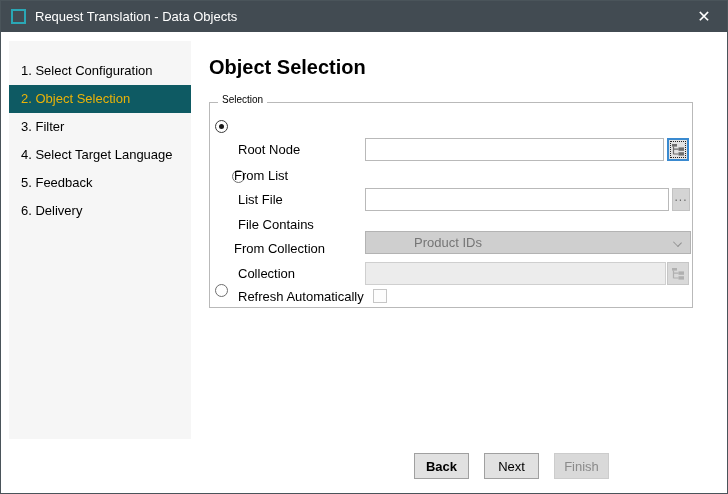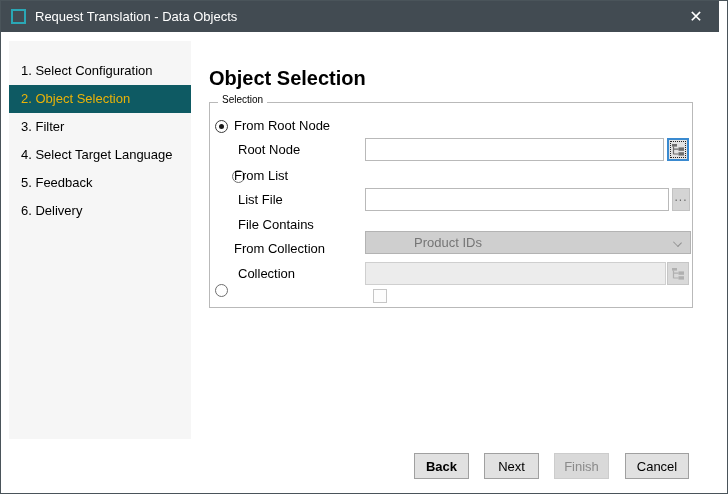--- a/index.html
+++ b/index.html
@@ -9,21 +9,21 @@
   .window {
     position: relative;
     width: 728px; height: 494px;
     background: #ffffff;
     border: 1px solid #4a545a;
     overflow: hidden;
   }
 
   
   .titlebar {
-    position: absolute; left: 0; top: 0; right: 8px; height: 31px;
+    position: absolute; left: 0; top: 0; right: 0; height: 31px;
     background: #424b52;
     display: flex; align-items: center;
   }
   .app-icon {
     width: 15px; height: 15px;
     margin-left: 10px;
     border: 2px solid #2aa7b5;
     background: transparent;
     flex: 0 0 auto;
   }
@@ -53,21 +53,21 @@
     font-size: 13px; color: #000000;
     white-space: nowrap;
   }
   .side-item.active {
     background: #0e5a63;
     color: #eab308;
   }
 
   
   .page-heading {
-    position: absolute; left: 208px; top: 66px;
+    position: absolute; left: 208px; top: 55px;
     font-size: 20px; font-weight: 600; color: #000000; text-align: center;
   }
   .groupbox {
     position: absolute; left: 208px; top: 101px;
     width: 484px; height: 206px;
     border: 1px solid #b9b9b9;
   }
   .groupbox-label {
     position: absolute; left: 8px; top: -9px;
     background: #ffffff; padding: 0 4px;
@@ -172,21 +172,20 @@
   
   <div class="page-heading">Object Selection</div>
 
   
   <div class="groupbox">
     <span class="groupbox-label">Selection</span>
   </div>
 
   
   <span class="radio checked abs" style="left:214px; top:118px;"></span>
-  <span class="lbl abs" style="left:233px; top:117px;">From Root Node</span>
 
   <span class="lbl abs" style="left:237px; top:141px;">Root Node</span>
   <input class="field abs" style="left: 364px; top: 137px; width: 299px; height: 23px;" type="text" value="">
   <button class="tree-btn abs" style="left:666px; top:137px; width:22px; height:23px;">
     <span class="focus-rect">
       <svg width="13" height="12" viewBox="0 0 13 12">
         <rect x="0" y="0" width="5" height="2.6" fill="#6d6d6d"></rect>
         <path d="M1.5 2.6 V10.2 M1.5 5.2 H6.5 M1.5 10 H6.5" stroke="#6d6d6d" stroke-width="1.2" fill="none"></path>
         <rect x="6.5" y="3.4" width="5.5" height="3.4" fill="#6d6d6d"></rect>
         <rect x="6.5" y="8.2" width="5.5" height="3.4" fill="#6d6d6d"></rect>
@@ -218,21 +217,21 @@
     <span class="focus-rect">
       <svg width="13" height="12" viewBox="0 0 13 12">
         <rect x="0" y="0" width="5" height="2.6" fill="#b0b0b0"></rect>
         <path d="M1.5 2.6 V10.2 M1.5 5.2 H6.5 M1.5 10 H6.5" stroke="#b0b0b0" stroke-width="1.2" fill="none"></path>
         <rect x="6.5" y="3.4" width="5.5" height="3.4" fill="#b0b0b0"></rect>
         <rect x="6.5" y="8.2" width="5.5" height="3.4" fill="#b0b0b0"></rect>
       </svg>
     </span>
   </button>
 
+  <span class="lbl abs" style="left:237px; top:288px;">Refresh Automatically</span>
   <span class="checkbox abs" style="left:372px; top:288px;"></span>
 
   
   <button class="btn" style="left:413px; width:55px;font-weight:bold;">Back</button>
   <button class="btn" style="left:483px; width:55px;">Next</button>
   <button class="btn disabled" style="left:553px; width:55px;">Finish</button>
-  <button class="btn" style="left:624px; width:64px;">Cancel</button>
 
 </div>
 
 </body></html>

